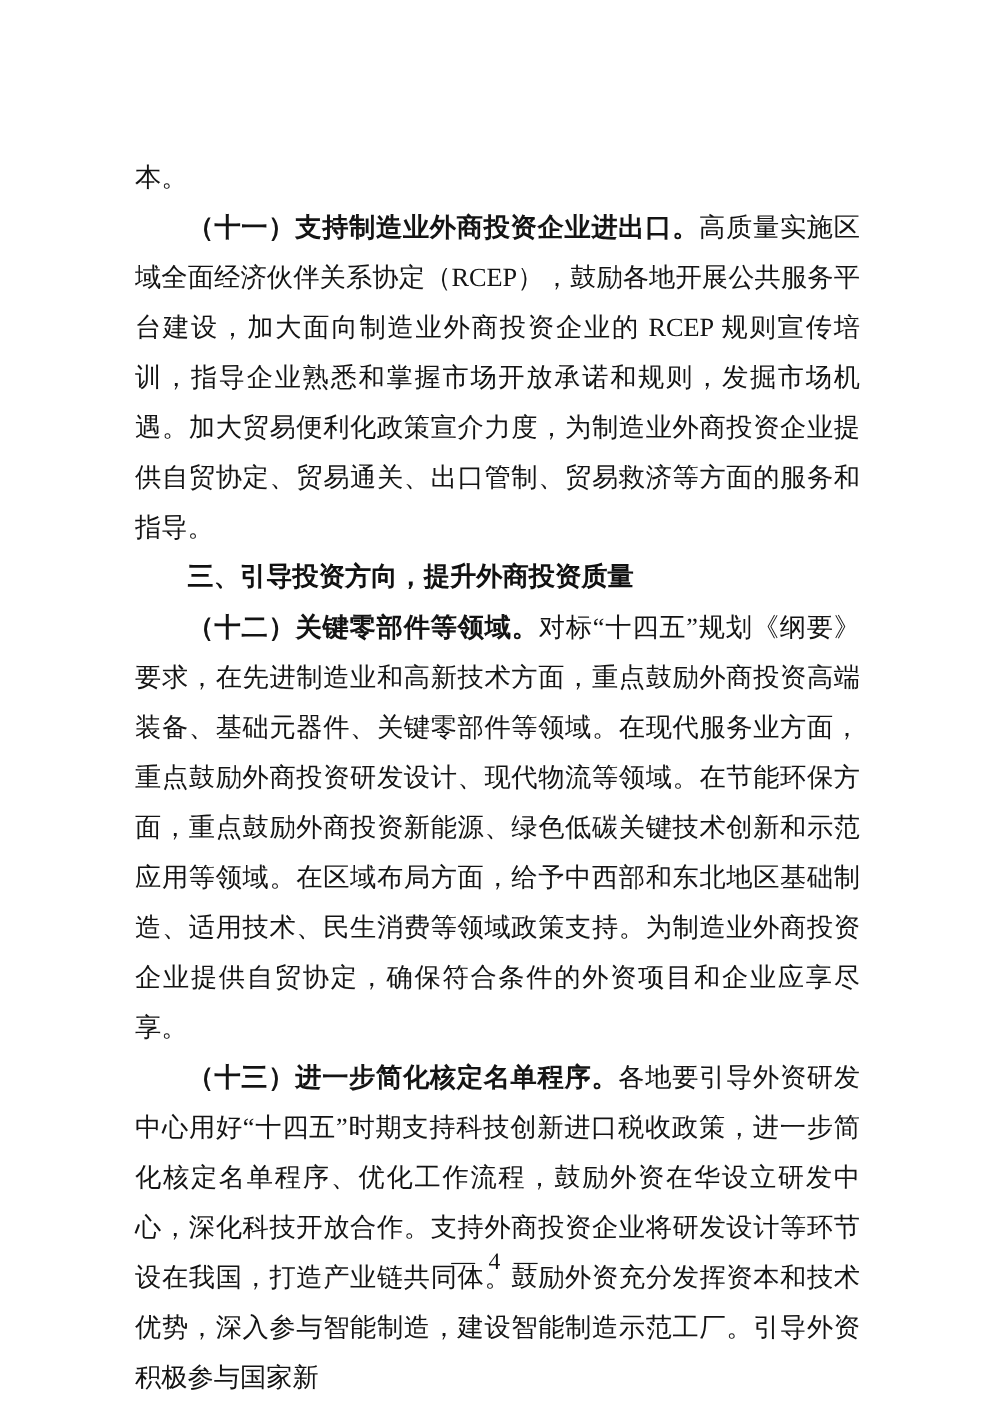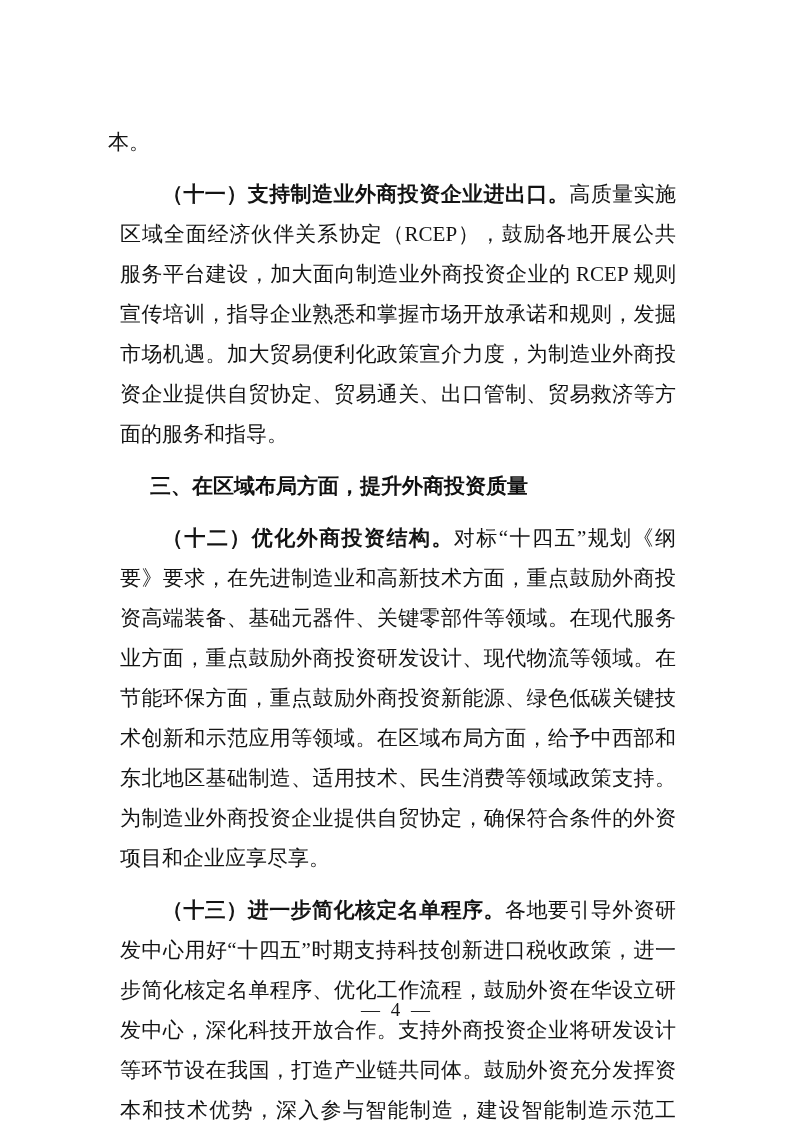--- a/index.html
+++ b/index.html
@@ -18,21 +18,21 @@
     left: 108px;
     top: 122px;
     width: 580px;
     color: #141414;
     font-family: "Liberation Serif", "DejaVu Serif", serif;
     font-size: 21px;
     line-height: 40px;
     text-align: justify;
   }
   .para {
-    margin: 12px;
+    margin: 0;
     text-indent: 2em;
   }
   .continuation {
     margin: 0;
     text-indent: 0;
   }
   .para-lead {
     font-weight: bold;
   }
   .section-heading {
@@ -60,21 +60,21 @@
 </style>
 </head>
 <body>
 
 <div class="page-text">
 
   <p class="continuation">本。</p>
 
   <p class="para"><span class="para-lead">（十一）支持制造业外商投资企业进出口。</span><span>高质量实施区域全面经济伙伴关系协定（RCEP），鼓励各地开展公共服务平台建设，加大面向制造业外商投资企业的 RCEP 规则宣传培训，指导企业熟悉和掌握市场开放承诺和规则，发掘市场机遇。加大贸易便利化政策宣介力度，为制造业外商投资企业提供自贸协定、贸易通关、出口管制、贸易救济等方面的服务和指导。</span></p>
 
-  <h2 class="section-heading">三、在区域布局方面，提升外商投资质量</h2>
+  <h2 class="section-heading">三、引导投资方向，提升外商投资质量</h2>
 
-  <p class="para"><span class="para-lead">（十二）优化外商投资结构。</span><span>对标“十四五”规划《纲要》要求，在先进制造业和高新技术方面，重点鼓励外商投资高端装备、基础元器件、关键零部件等领域。在现代服务业方面，重点鼓励外商投资研发设计、现代物流等领域。在节能环保方面，重点鼓励外商投资新能源、绿色低碳关键技术创新和示范应用等领域。在区域布局方面，给予中西部和东北地区基础制造、适用技术、民生消费等领域政策支持。为制造业外商投资企业提供自贸协定，确保符合条件的外资项目和企业应享尽享。</span></p>
+  <p class="para"><span class="para-lead">（十二）关键零部件等领域。</span><span>对标“十四五”规划《纲要》要求，在先进制造业和高新技术方面，重点鼓励外商投资高端装备、基础元器件、关键零部件等领域。在现代服务业方面，重点鼓励外商投资研发设计、现代物流等领域。在节能环保方面，重点鼓励外商投资新能源、绿色低碳关键技术创新和示范应用等领域。在区域布局方面，给予中西部和东北地区基础制造、适用技术、民生消费等领域政策支持。为制造业外商投资企业提供自贸协定，确保符合条件的外资项目和企业应享尽享。</span></p>
 
   <p class="para"><span class="para-lead">（十三）进一步简化核定名单程序。</span><span>各地要引导外资研发中心用好“十四五”时期支持科技创新进口税收政策，进一步简化核定名单程序、优化工作流程，鼓励外资在华设立研发中心，深化科技开放合作。支持外商投资企业将研发设计等环节设在我国，打造产业链共同体。鼓励外资充分发挥资本和技术优势，深入参与智能制造，建设智能制造示范工厂。引导外资积极参与国家新</span></p>
 
 </div>
 
 <div class="page-footer">— 4 —</div>
 
 </body></html>

